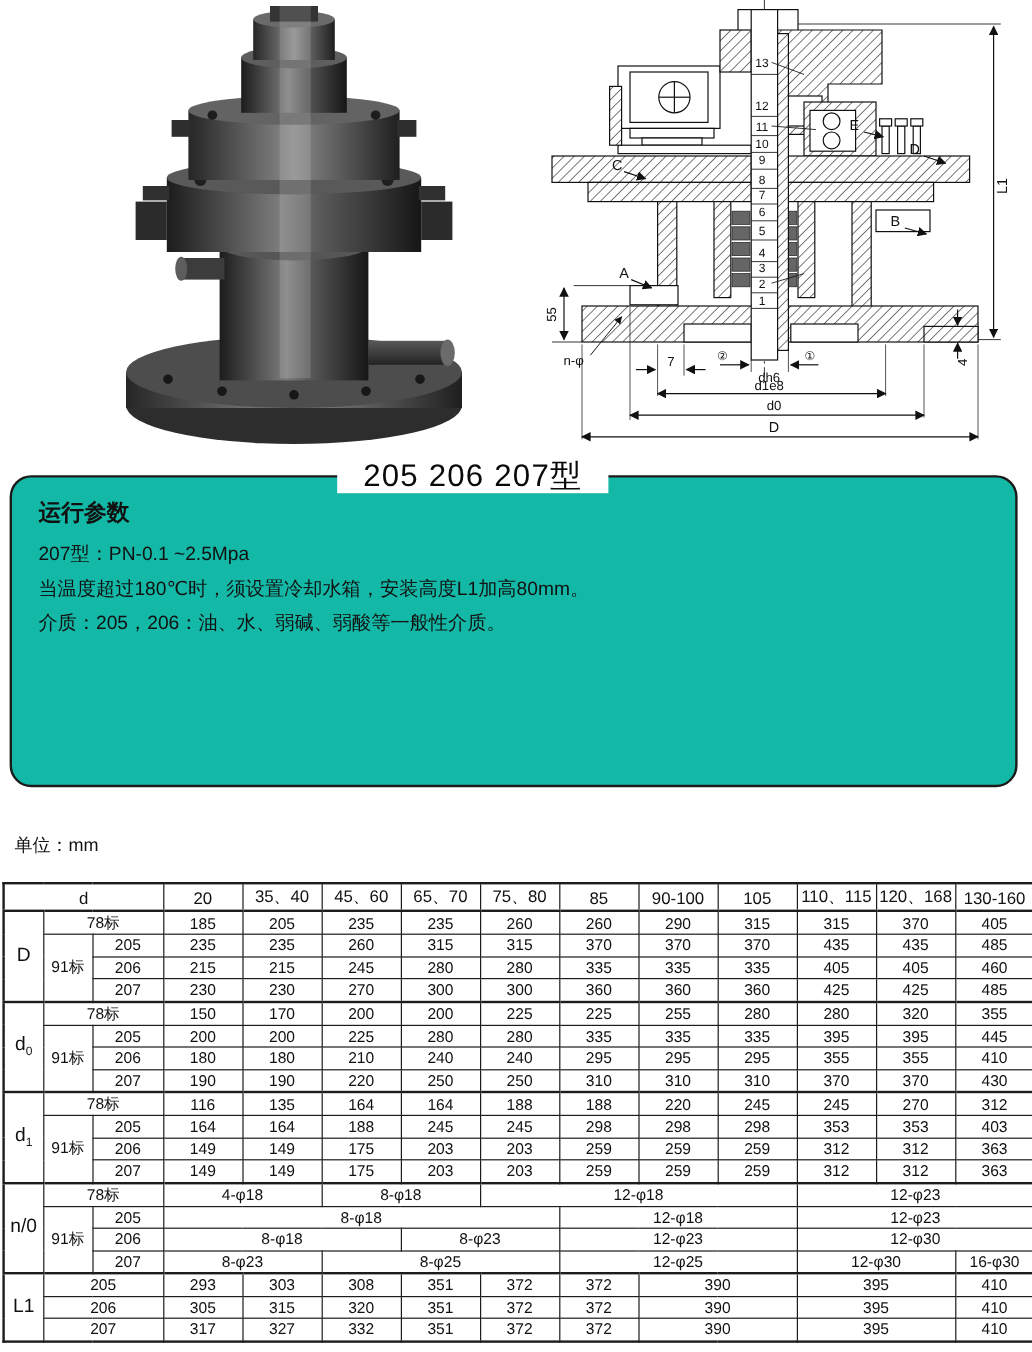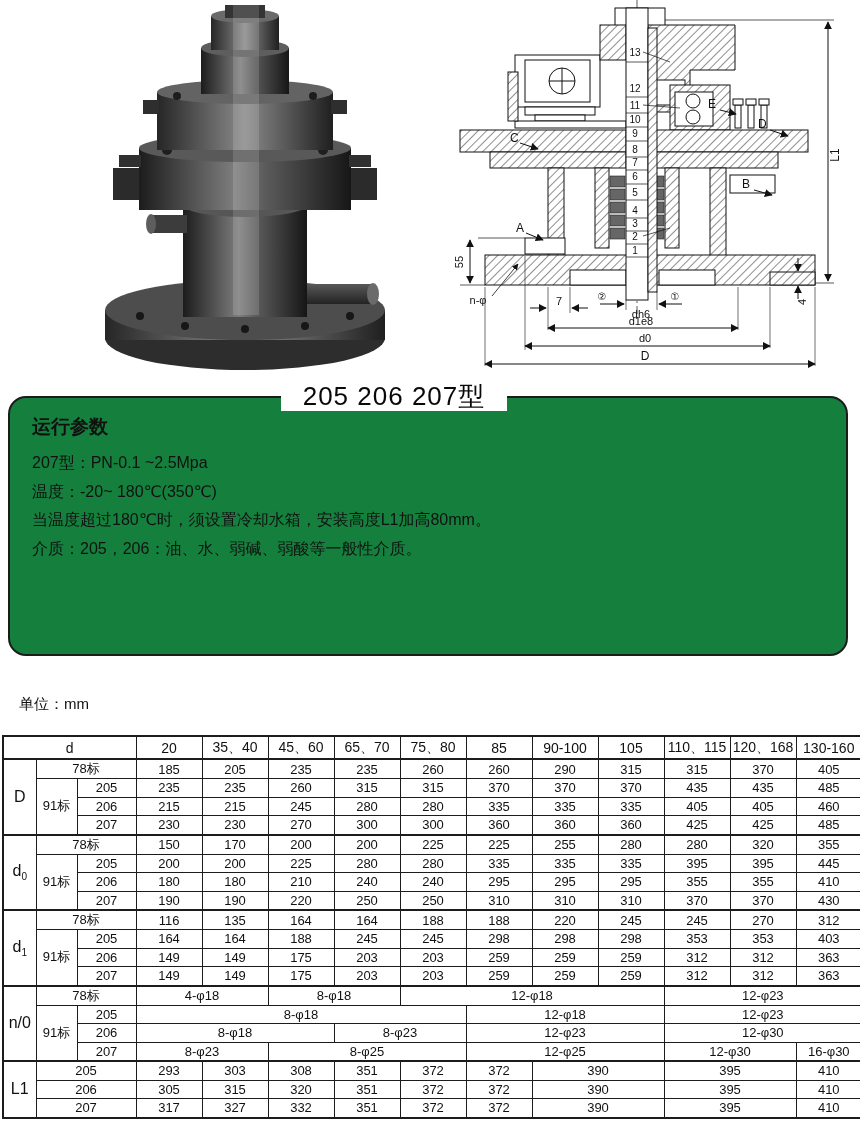--- a/index.html
+++ b/index.html
@@ -5,31 +5,31 @@
   html,body{margin:0;padding:0;}
   body{
     width:860px;height:1127px;position:relative;background:#fff;color:#111;
     font-family:"Liberation Sans","DejaVu Sans",sans-serif;overflow:hidden;
   }
   .abs{position:absolute;}
   
   .param-box{
     left:8px;top:396px;width:840px;height:260px;
     border:2px solid #1c1c1c;border-radius:18px;
-    padding:16px 22px 8px 22px;box-sizing:border-box;background:#15803d;
+    padding:16px 22px 8px 22px;box-sizing:border-box;background:#14b8a6;
   }
   .page-title{
     left:0;top:380px;width:788px;text-align:center;line-height:32px;
     font-size:26px;letter-spacing:1px;color:#090909;z-index:5;
   }
   .page-title span{background:#fff;padding:0 22px;}
   .param-heading{font-size:19px;font-weight:bold;margin:0 0 9px 0;}
   .param-line{font-size:16px;margin:0;line-height:28.5px;white-space:nowrap;}
   
-  .unit-label{left:19px;top:695px;font-size:15px;}
+  .unit-label{left:12px;top:695px;font-size:15px;}
   
   #dim-table{
     position:absolute;left:2px;top:735px;width:856px;
     border-collapse:collapse;table-layout:fixed;
     border:2px solid #1c1c1c;font-size:13px;text-align:center;
   }
   #dim-table td{
     border:1px solid #1c1c1c;height:17.5px;padding:0;overflow:hidden;white-space:nowrap;
   }
   #dim-table tr.hdr td{height:21px;font-size:14px;}
@@ -283,21 +283,20 @@
   </g>
 </svg>
 
 <div class="abs page-title">
   <span>205 206 207型</span>
 </div>
 
 <div class="abs param-box">
   <p class="param-heading">运行参数</p>
   <p class="param-line">207型：PN-0.1 ~2.5Mpa</p>
-  <p class="param-line">温度：-20~ 180℃(350℃)</p>
   <p class="param-line">当温度超过180℃时，须设置冷却水箱，安装高度L1加高80mm。</p>
   <p class="param-line">介质：205，206：油、水、弱碱、弱酸等一般性介质。</p>
 </div>
 
 <div class="abs unit-label">单位：mm</div>
 
 <table id="dim-table">
   <colgroup>
     <col style="width:33px">
       <col style="width:41px">

